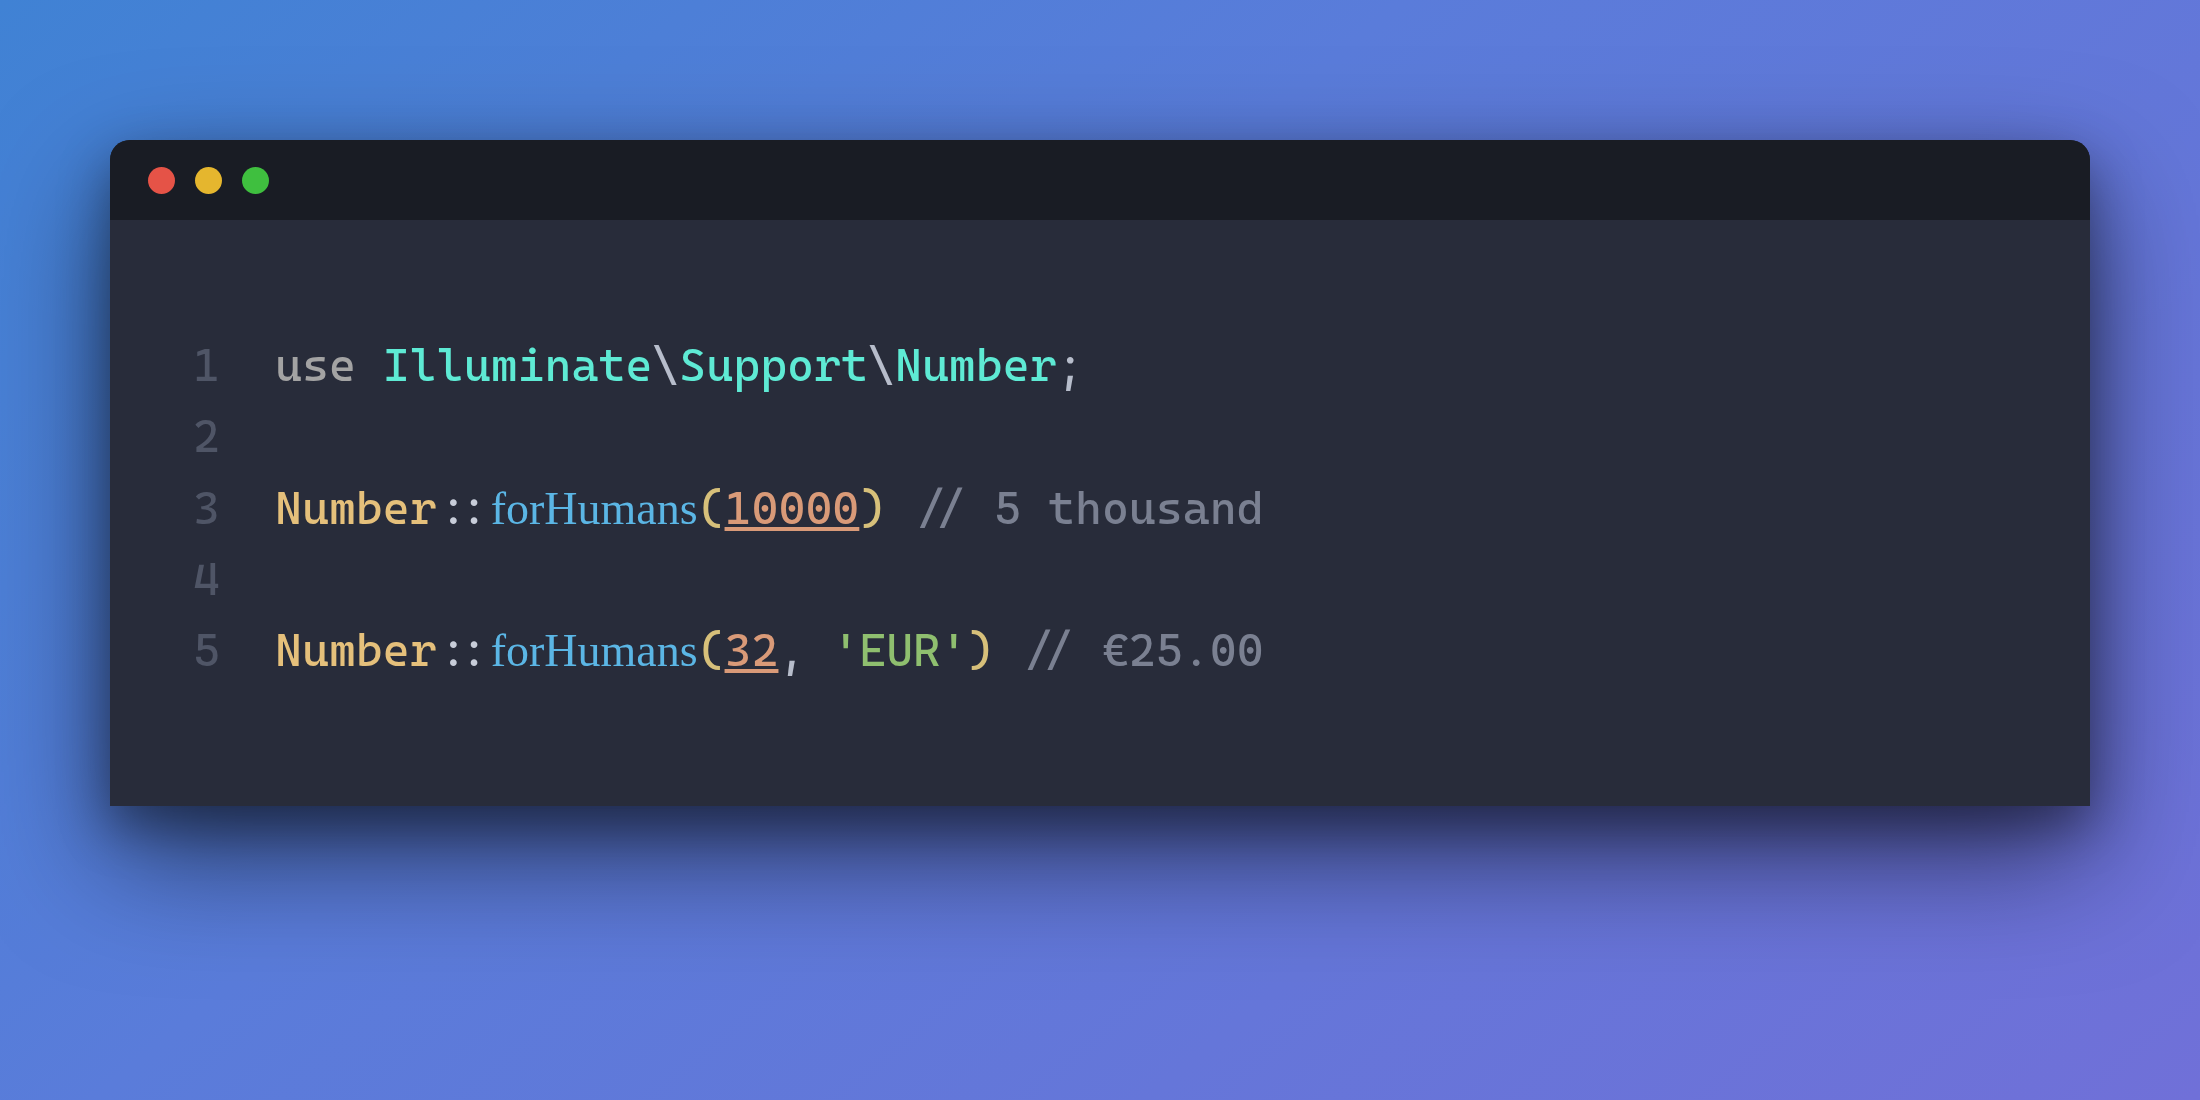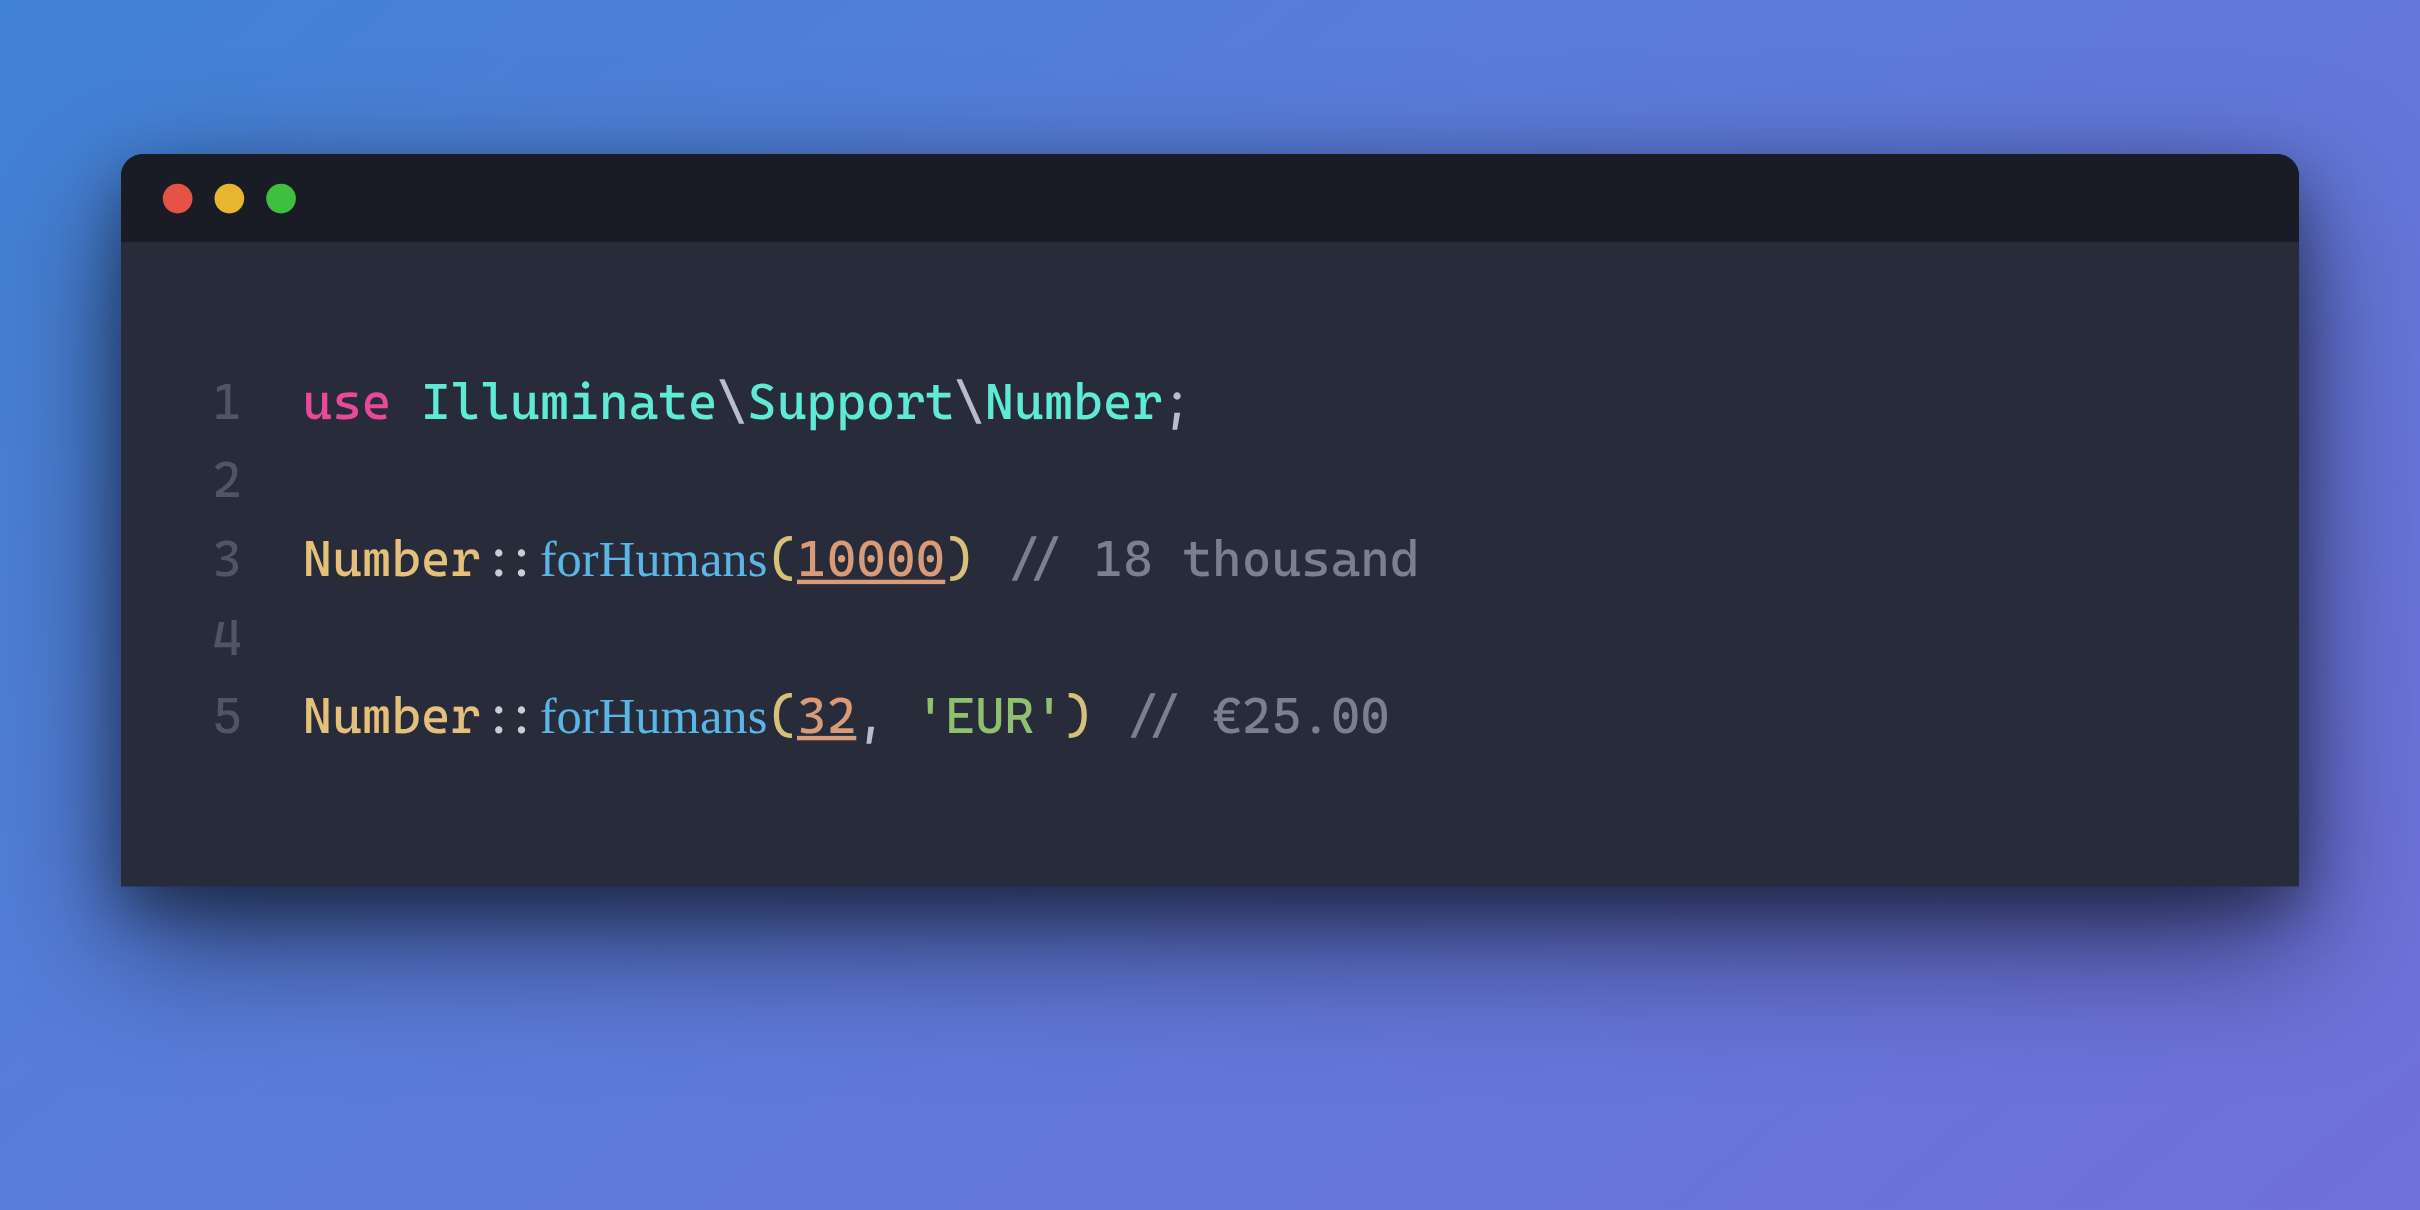--- a/index.html
+++ b/index.html
@@ -61,21 +61,21 @@
 
     .line-number {
       width: 70px;
       text-align: right;
       color: #4f5566;
       margin-right: 55px;
       user-select: none;
       flex-shrink: 0;
     }
 
-    .tok-keyword   { color: #ec4899; }
+    .tok-keyword   { color: #a3a3a3; }
     .tok-namespace { color: #5eead4; }
     .tok-punct     { color: #b7bdcb; }
     .tok-class     { color: #e5c07b; }
     .tok-scope     { color: #c8cdd9; }
     .tok-method    { color: #5bb6e5; font-family: Liberation Serif, serif; }
     .tok-paren     { color: #d7c07a; }
     .tok-number    { color: #d99a78; text-decoration: underline; }
     .tok-comma     { color: #b7bdcb; }
     .tok-string    { color: #8fbf6f; }
     .tok-comment   { color: #7a8091; }
@@ -98,21 +98,21 @@
       <span><span class="tok-keyword">use</span><span> </span><span class="tok-namespace">Illuminate</span><span class="tok-punct">\</span><span class="tok-namespace">Support</span><span class="tok-punct">\</span><span class="tok-namespace">Number</span><span class="tok-punct">;</span></span>
     </div>
 
     <div class="line">
       <span class="line-number">2</span>
       <span></span>
     </div>
 
     <div class="line">
       <span class="line-number">3</span>
-      <span><span class="tok-class">Number</span><span class="tok-scope">::</span><span class="tok-method">forHumans</span><span class="tok-paren">(</span><span class="tok-number">10000</span><span class="tok-paren">)</span><span> </span><span class="tok-comment">// 18 thousand</span></span>
+      <span><span class="tok-class">Number</span><span class="tok-scope">::</span><span class="tok-method">forHumans</span><span class="tok-paren">(</span><span class="tok-number">10000</span><span class="tok-paren">)</span><span> </span><span class="tok-comment">// 5 thousand</span></span>
     </div>
 
     <div class="line">
       <span class="line-number">4</span>
     </div>
 
     <div class="line">
       <span class="line-number">5</span>
       <span><span class="tok-class">Number</span><span class="tok-scope">::</span><span class="tok-method">forHumans</span><span class="tok-paren">(</span><span class="tok-number">32</span><span class="tok-comma">, </span><span class="tok-string">'EUR'</span><span class="tok-paren">)</span><span> </span><span class="tok-comment">// €25.00</span></span>
     </div>

